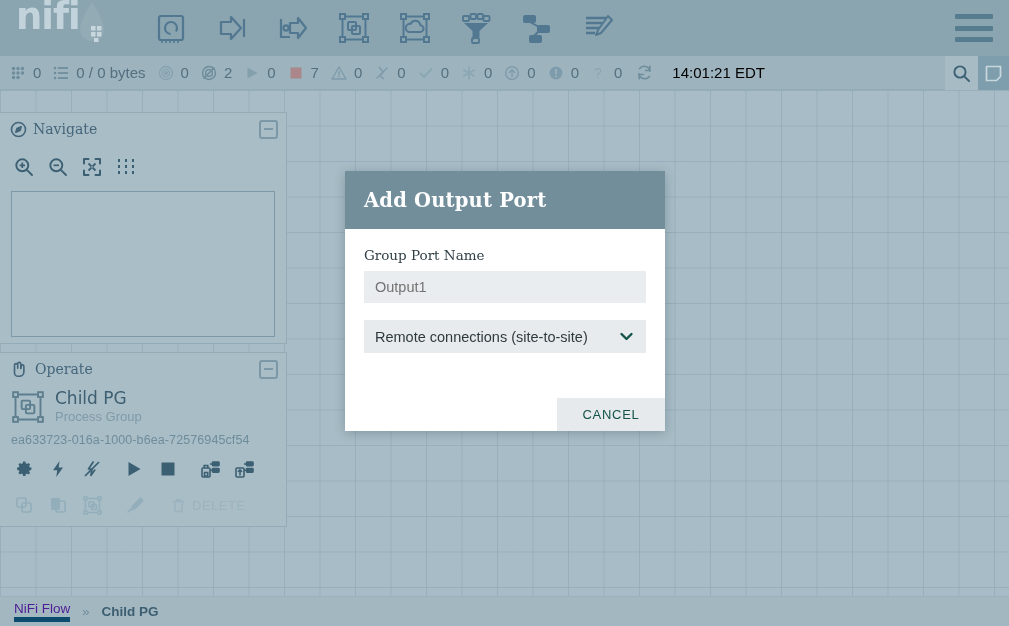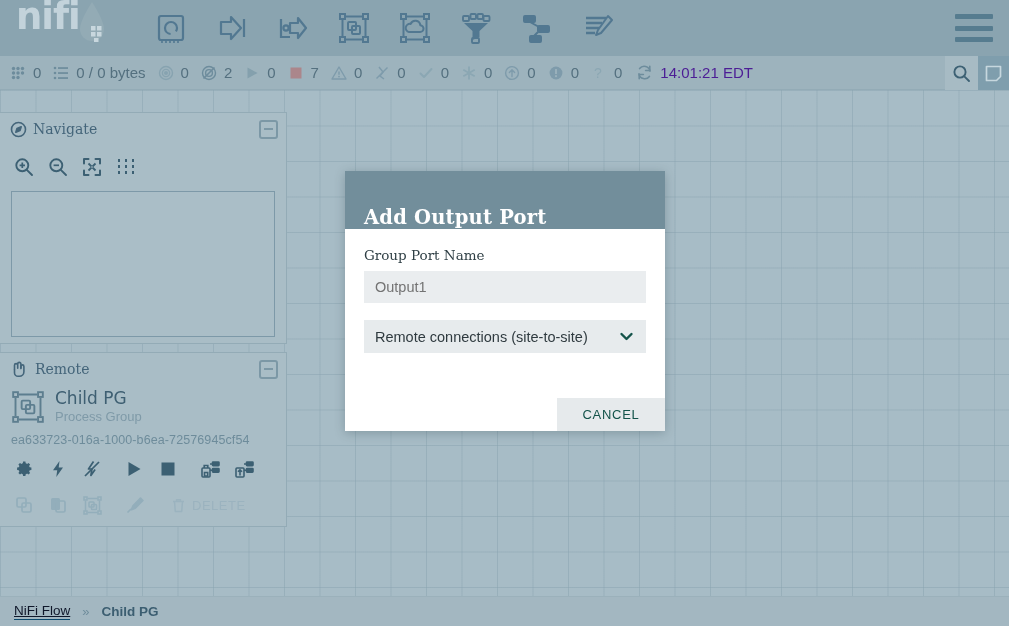--- a/index.html
+++ b/index.html
@@ -58,21 +58,21 @@
     display: flex; align-items: stretch;
   }
   .search-btn {
     width: 33px; display: flex; align-items: center; justify-content: center;
     background: #a7bbc4; color: #3d6174; cursor: pointer;
   }
   .bulletin-btn {
     width: 31px; display: flex; align-items: center; justify-content: center;
     background: #7f9ead; color: #c6d7de; cursor: pointer;
   }
-  .clock { display: flex; align-items: flex-end; gap: 7px; margin-left: 14px; color: #4c1d95; font-size: 15px; }
+  .clock { display: flex; align-items: flex-end; gap: 19px; margin-left: 14px; color: #000000; font-size: 15px; }
 
   
   .canvas {
     position: absolute; left: 0; top: 90px; width: 1009px; height: 506px;
     background-color: #a7bcc6;
     background-image:
       linear-gradient(to right, rgba(140,165,178,.55) 1px, transparent 1px),
       linear-gradient(to bottom, rgba(140,165,178,.55) 1px, transparent 1px);
     background-size: 35.5px 35.5px;
   }
@@ -126,33 +126,33 @@
     color: #9bb3bf; font-size: 13px; letter-spacing: .5px; margin-left: 8px;
   }
 
   
   .breadcrumb {
     position: absolute; left: 0; top: 596px; width: 1009px; height: 30px;
     background: #a3b7c1; display: flex; align-items: center; gap: 12px;
     padding-left: 14px; border-top: 1px solid #9bb1bb;
   }
   .bc-link {
-    font-size: 13.5px; color: #0f172a; border-bottom: 1px solid #0c4a6e;
-    cursor: pointer; padding-bottom: 1px; text-decoration: underline;
+    font-size: 13.5px; color: #4c1d95; border-bottom: 5px solid #0c4a6e;
+    cursor: pointer; padding-bottom: 1px;
   }
   .bc-sep { font-size: 13px; color: #6f8d9c; }
   .bc-cur { font-size: 13.5px; font-weight: 700; color: #3c5e71; }
 
   
   .dialog {
     position: absolute; left: 345px; top: 171px; width: 320px;
     background: #fff; box-shadow: 0 2px 10px rgba(40,60,70,.28);
   }
   .dlg-hd {
-    height: 58px; background: #728e9b; display: flex; align-items: flex-end;
+    height: 58px; background: #728e9b; display: flex; align-items: center;
     padding: 0 0 0 19px;
   }
   .dlg-title {
     font-family: "DejaVu Serif", serif; font-weight: 700; font-size: 19.5px;
     color: #ffffff; letter-spacing: .2px;
   }
   .dlg-body { padding: 18px 19px 0 19px; height: 169px; }
   .fld-label {
     font-family: "DejaVu Serif", serif; font-size: 13.5px; color: #2f3f45;
     display: flex; align-items: center; gap: 7px; margin-bottom: 8px;
@@ -444,21 +444,21 @@
     </div>
     <div class="birdseye"></div>
   </div>
 
   <div class="panel" id="operate">
     <div class="panel-hd">
       <svg width="19" height="19" viewBox="0 0 19 19" fill="none" stroke="#44657a" stroke-width="1.6">
         <path d="M4.5 9.5V5.2a1.6 1.6 0 0 1 3.2 0v3.1M7.7 8.3V4a1.6 1.6 0 0 1 3.2 0v4.6" stroke-linecap="round"></path>
         <path d="M10.9 8.6V6.4a1.5 1.5 0 0 1 3 0v5.3c0 2.6-2 4.6-4.6 4.6H8c-2 0-3.5-1.6-3.5-3.6V9.5" stroke-linejoin="round"></path>
       </svg>
-      <span class="panel-title">Remote</span>
+      <span class="panel-title">Operate</span>
       <span class="minimize">
           <i></i>
         </span>
     </div>
     <div class="op-body">
       <div class="op-row">
         <svg width="36" height="36" viewBox="0 0 34 34" fill="none" stroke="#5d7e8f" stroke-width="1.8">
           <rect x="3" y="3" width="4.5" height="4.5"></rect>
             <rect x="26.5" y="3" width="4.5" height="4.5"></rect>
           <rect x="3" y="26.5" width="4.5" height="4.5"></rect>

